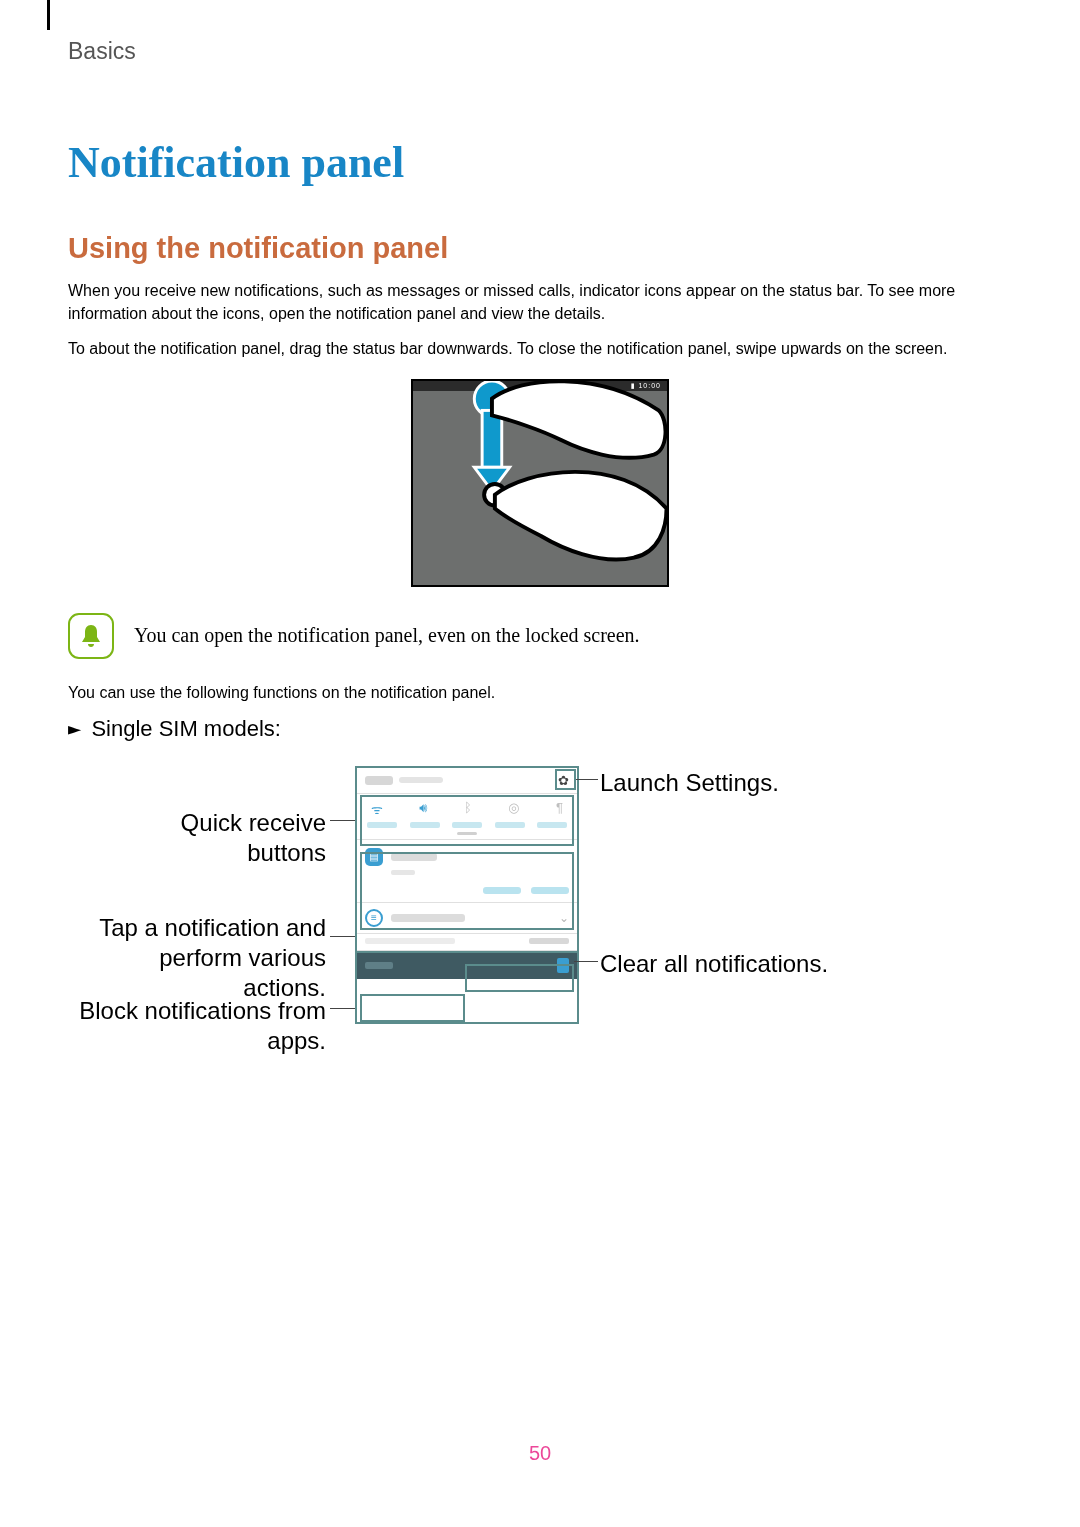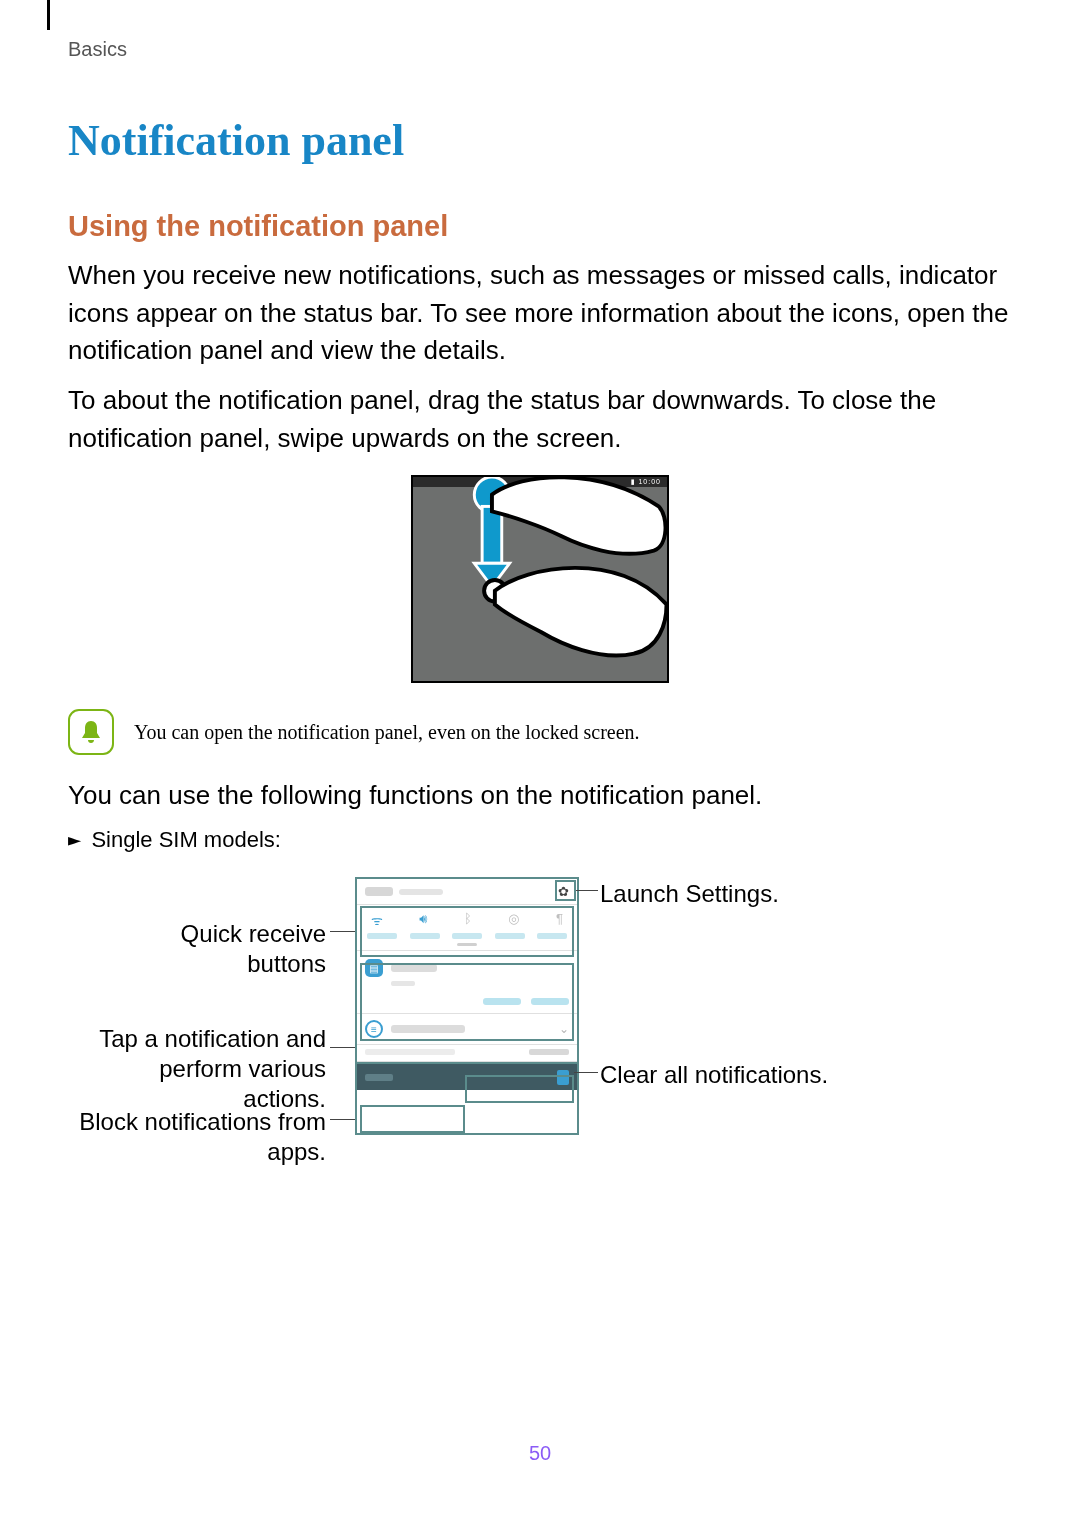--- a/index.html
+++ b/index.html
@@ -16,39 +16,39 @@
     left: 47px;
     top: 0;
     width: 3px;
     height: 30px;
     background: #000;
   }
   .content {
     padding: 38px 68px 0 68px;
   }
   .breadcrumb {
-    font-size: 20px;
+    font-size: 23px;
     color: #555;
-    margin-bottom: 54px;
+    margin-bottom: 72px;
   }
   h1 {
     font-size: 44px;
     font-weight: bold;
     color: #1886c6;
     margin-bottom: 44px;
     font-family: Liberation Serif, serif;
   }
   h2 {
     font-size: 29px;
     font-weight: bold;
     color: #c96b3e;
     margin-bottom: 14px;
   }
   p.body {
-    font-size: 26px;
+    font-size: 16px;
     line-height: 1.45;
     color: #000;
     margin-bottom: 12px;
   }
   .gesture-fig {
     margin: 18px auto 26px auto;
     display: block;
     width: 258px;
     height: 208px;
     border: 2px solid #000;
@@ -174,21 +174,21 @@
   .lbl-notif { left: 5px;   top: 147px; width: 255px; }
   .lbl-block { left: 5px;   top: 230px; width: 255px; }
   .lbl-clear { left: 534px; top: 183px; }
   .page-no {
     position: absolute;
     bottom: 62px;
     left: 0;
     width: 100%;
     text-align: center;
     font-size: 20px;
-    color: #8b5cf6;
+    color: #ec4899;
   }
   b { font-weight: normal; }
 </style>
 </head>
 <body>
 
 <div class="top-rule"></div>
 
 <div class="content">
   <div class="breadcrumb">Basics</div>

